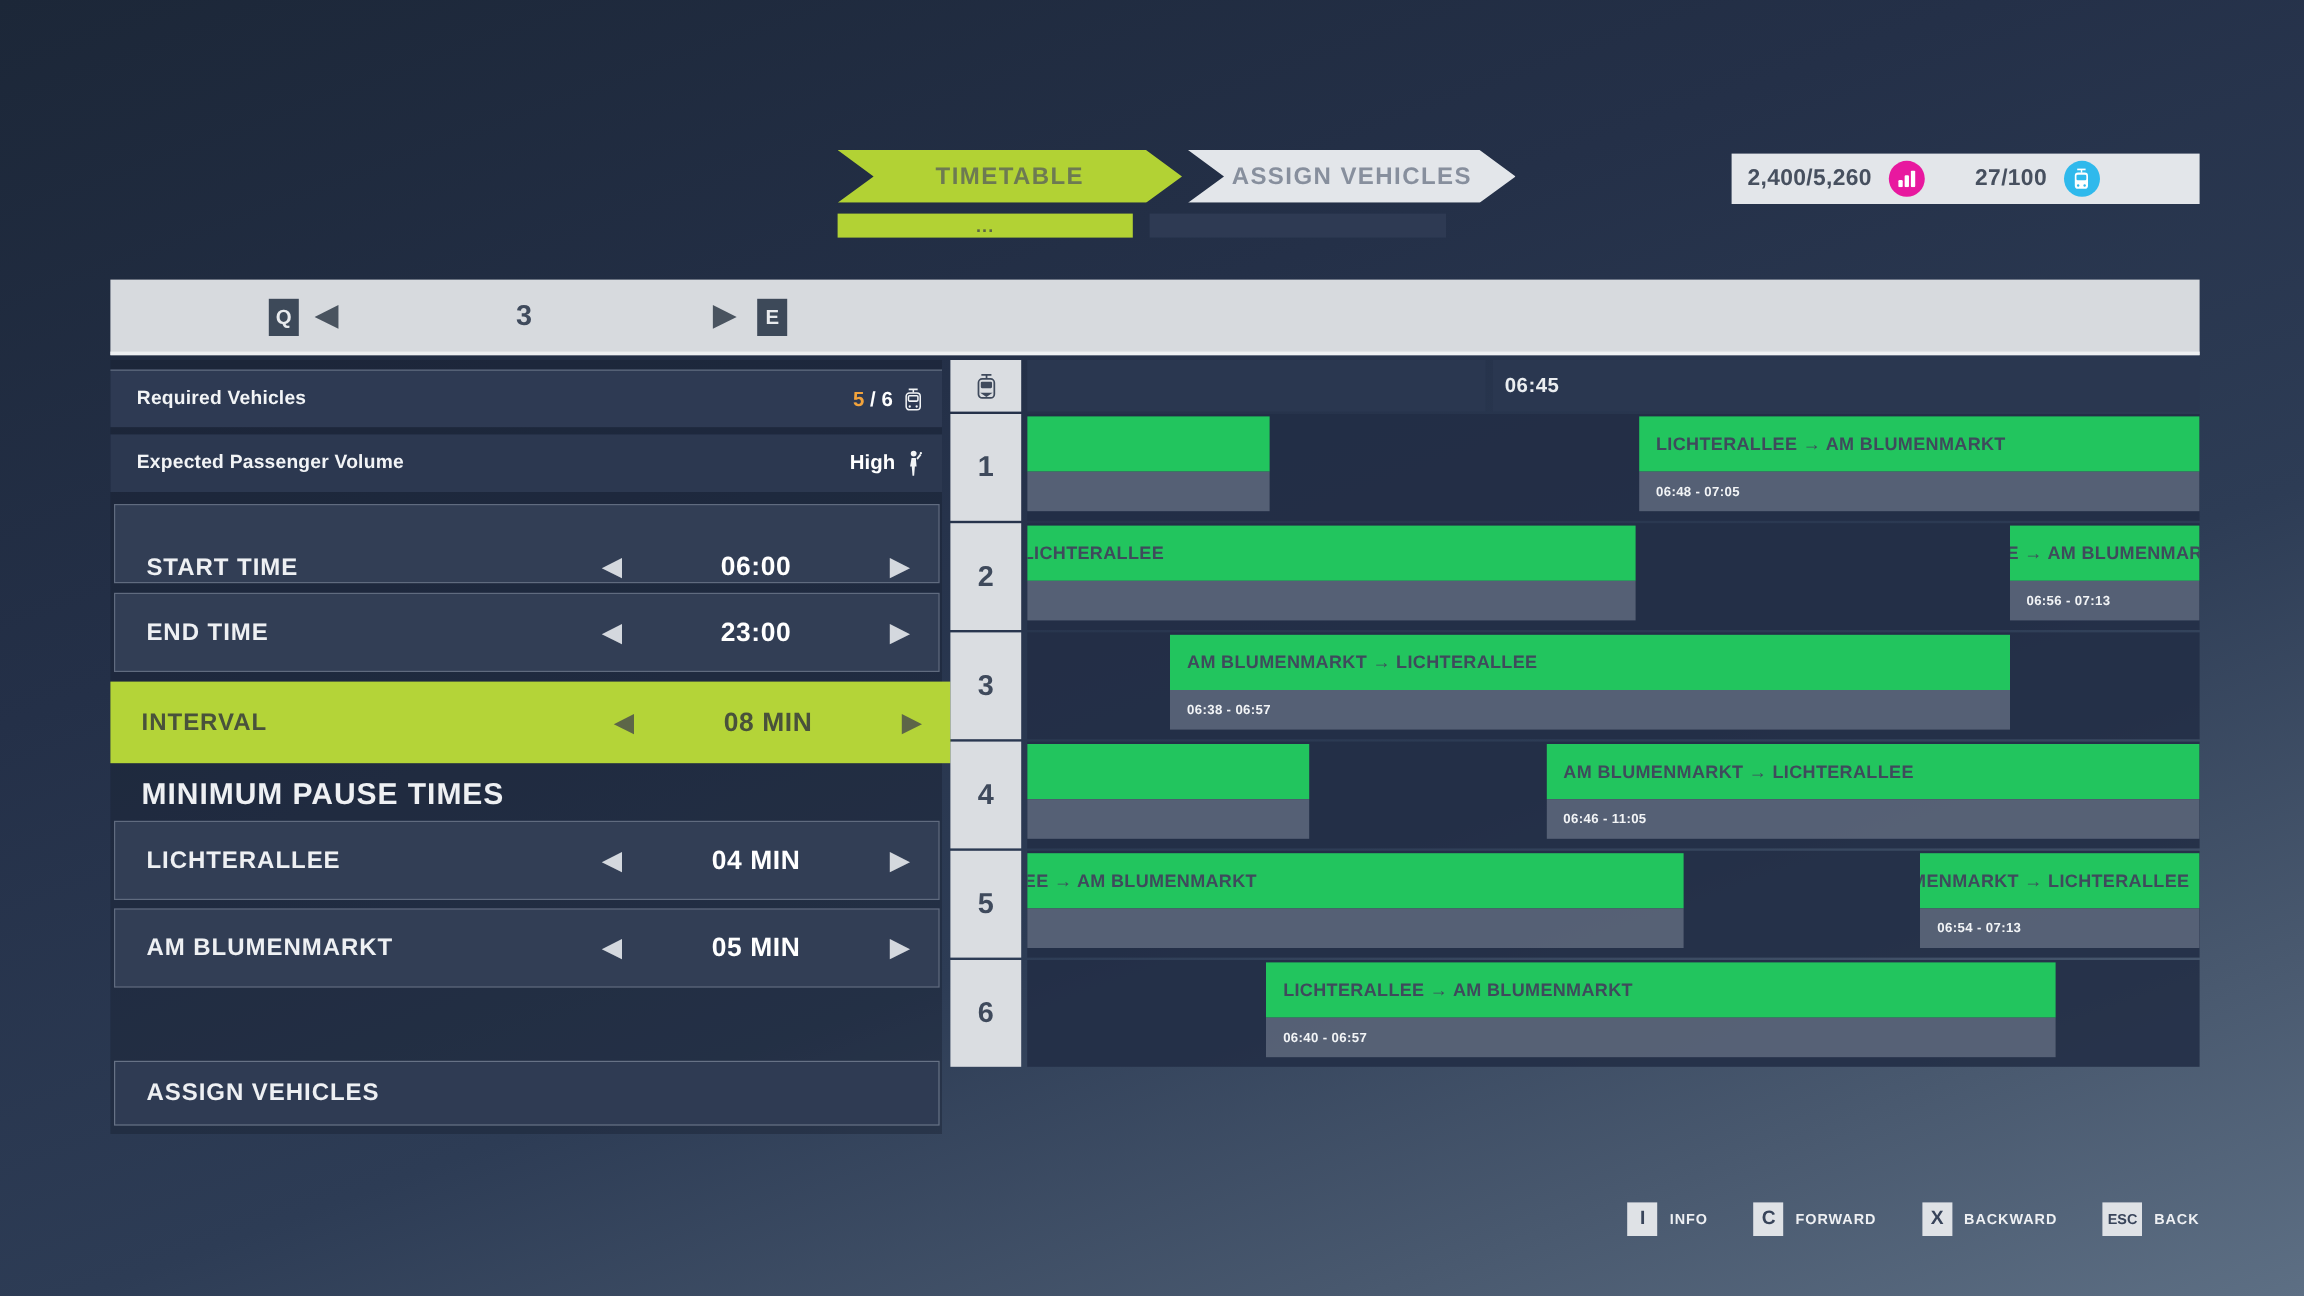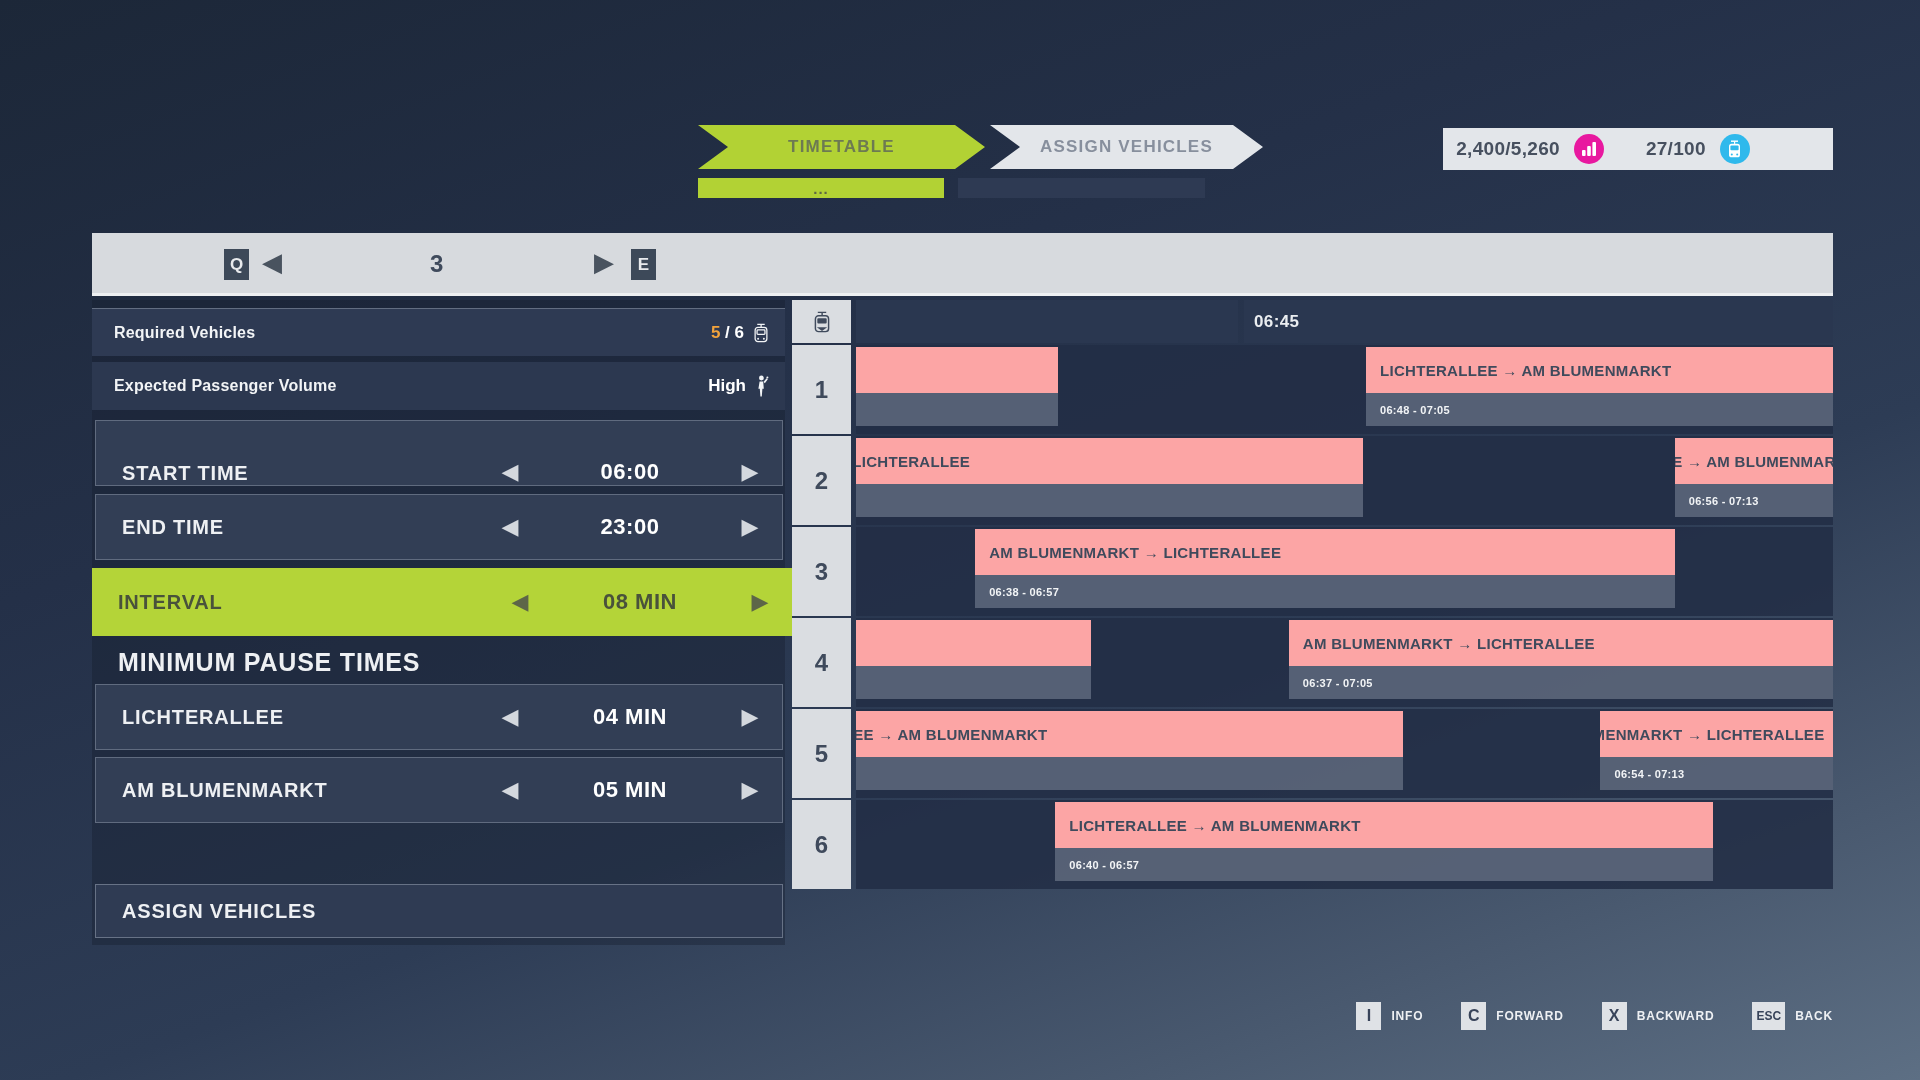--- a/index.html
+++ b/index.html
@@ -8,21 +8,21 @@
     font-family:"Liberation Sans", sans-serif;
     background:linear-gradient(160deg,#1c2738 0%,#243048 34%,#2d3c55 62%,#49596f 84%,#5d6f84 100%);
     position:relative; color:#fff;
   }
   .stage { position:absolute; inset:0; }
 
   
   .chev { position:absolute; height:44px;
     clip-path:polygon(0 0, calc(100% - 30px) 0, 100% 50%, calc(100% - 30px) 100%, 0 100%, 30px 50%);
     display:flex; align-items:center; justify-content:center;
-    font-weight:bold; font-size:17px; letter-spacing:1.2px; }
+    font-weight:bold; font-size:20px; letter-spacing:1.2px; }
   .chev.green { background:#b2d234; color:#6d7a52; }
   .chev.light { background:#e3e6ea; color:#878f9d; }
   .pbar { position:absolute; height:20px; display:flex; align-items:center; justify-content:center;
     font-weight:bold; font-size:15px; letter-spacing:1px; }
   .pbar.green { background:#b2d234; color:#5d6844; }
   .pbar.dark  { background:#2e3a53; }
 
   
   .resbox { position:absolute; left:1443px; top:128px; width:390px; height:42px;
     background:#e3e6ea; display:flex; align-items:center; justify-content:center; gap:14px;
@@ -67,21 +67,21 @@
     display:flex; align-items:center; justify-content:center; }
   .g-head { position:absolute; left:64px; top:0; right:0; height:43px; }
   .g-head .seg { position:absolute; top:0; height:100%; background:#2a3750; }
   .g-head .time { position:absolute; top:0; height:100%; display:flex; align-items:center; padding-left:10px;
     font-weight:bold; font-size:17px; color:#eaedf0; letter-spacing:.4px; }
   .grow { position:absolute; left:0; width:100%; height:89px; }
   .rownum { position:absolute; left:0; top:0; width:59px; height:100%; background:#dadde1;
     display:flex; align-items:center; justify-content:center; font-weight:bold; font-size:24px; color:#3f4a5c; }
   .lane { position:absolute; left:64px; top:0; right:0; height:100%; background:rgba(34,46,70,.88); overflow:hidden; }
   .bar { position:absolute; top:2px; bottom:8px; }
-  .bar-top { height:46px; background:#fca5a5; display:flex; align-items:center;
+  .bar-top { height:46px; background:#22c55e; display:flex; align-items:center;
     padding-left:14px; overflow:hidden; white-space:nowrap;
     font-weight:bold; font-size:15px; letter-spacing:.3px; color:#3f4a5c; }
   .bar-bot { height:33px; background:rgba(90,101,121,.92); display:flex; align-items:center;
     padding-left:14px; overflow:hidden; white-space:nowrap;
     font-weight:bold; font-size:11px; letter-spacing:.3px; color:#f2f4f6; }
 
   
   .hints { position:absolute; right:87px; top:1002px; display:flex; align-items:center; gap:38px; }
   .hint { display:flex; align-items:center; gap:10px; }
   .keylight { min-width:25px; height:28px; padding:0 4px; background:#dfe2e6; color:#38445a;
@@ -266,21 +266,21 @@
         </div>
         <div class="grow" style="top: 318px;">
           <div class="rownum">4</div>
           <div class="lane">
             <div class="bar" style="left: 0%; width: 24.1%;">
               <div class="bar-top"></div>
               <div class="bar-bot"></div>
             </div>
             <div class="bar" style="left: 44.3%; width: 55.7%;">
               <div class="bar-top">AM BLUMENMARKT → LICHTERALLEE</div>
-              <div class="bar-bot">06:37 - 07:05</div>
+              <div class="bar-bot">06:46 - 11:05</div>
             </div>
           </div>
         </div>
         <div class="grow" style="top: 409px;">
           <div class="rownum">5</div>
           <div class="lane">
             <div class="bar" style="left: 0%; width: 56%;">
               <div class="bar-top" style="text-indent: -114px;">LICHTERALLEE → AM BLUMENMARKT</div>
               <div class="bar-bot"></div>
             </div>

